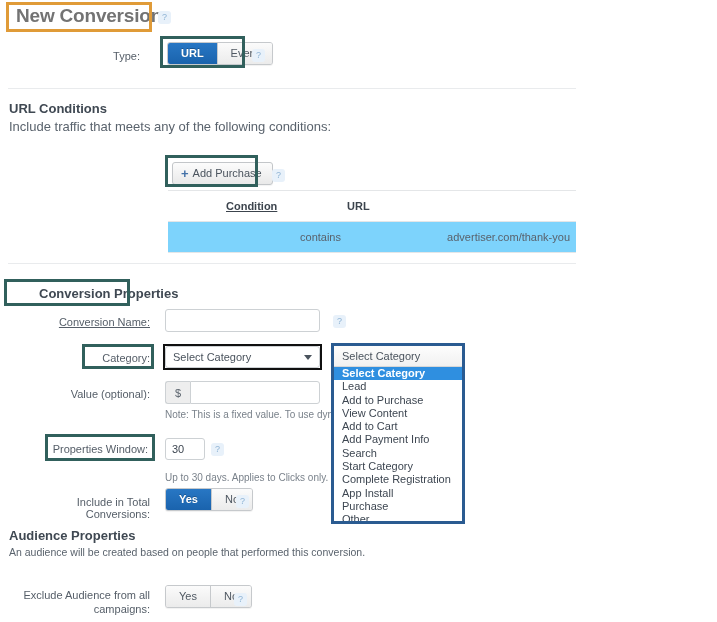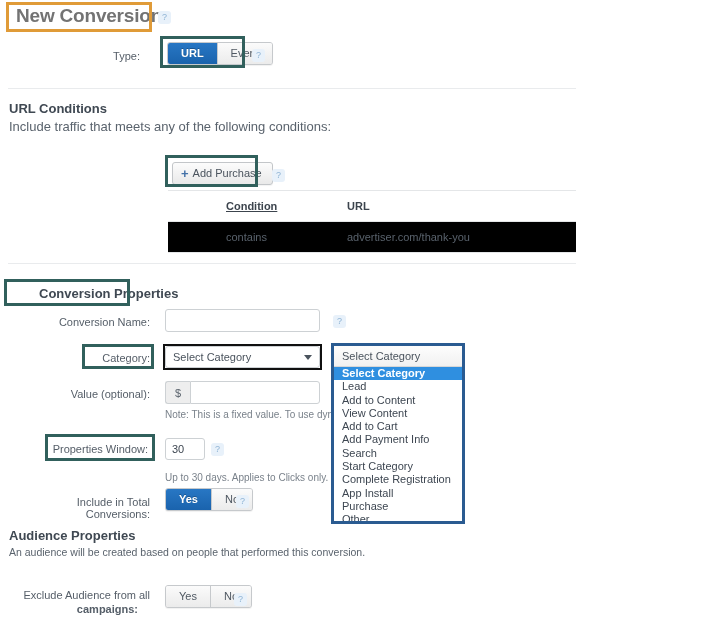--- a/index.html
+++ b/index.html
@@ -149,22 +149,23 @@
     color: #3c444d;
     font-weight: bold;
     padding: 9px 6px 9px 0;
     border-top: 1px solid #e4e6e8;
     border-bottom: 1px solid #e4e6e8;
     background: #ffffff;
   }
   #cond-table td {
     padding: 9px 6px 9px 0;
     color: #59626c;
-    background: #000000;
+    background: #7dd3fc;
     border-bottom: 1px solid #e4e6e8;
+    text-align: right;
   }
   .col-pad { width: 52px; }
   .col-cond { width: 115px; text-decoration: underline; }
 
   
   #convprops-head {
     left: 12px; top: 286px; margin-left: 27px;
   }
   #convprops-hl { left: 4px; top: 279px; width: 126px; height: 27px; }
 
@@ -179,21 +180,21 @@
     border-radius: 3px;
     background: #ffffff;
     font-family: "Liberation Sans", sans-serif;
     font-size: 11px;
     color: #3d4651;
     padding: 4px 6px;
     box-sizing: border-box;
     outline: none;
   }
 
-  #conv-name-label { left: 40px; top: 316px; width: 110px; }
+  #conv-name-label { left: 40px; top: 316px; width: 110px; text-decoration: underline; }
   #conv-name-input { left: 165px; top: 309px; width: 155px; height: 23px; }
   #conv-name-help  { left: 333px; top: 315px; }
 
   #category-label  { left: 85px; top: 352px; width: 65px; }
   #category-hl     { left: 82px; top: 344px; width: 72px; height: 25px; }
   #category-select {
     left: 165px; top: 346px; width: 155px; height: 22px;
     border: 1px solid #cdd1d4; border-radius: 3px; background: #fff;
     box-sizing: border-box; cursor: pointer;
     display: flex; align-items: center; justify-content: space-between;
@@ -234,21 +235,21 @@
 
   #total-label { left: 20px; top: 496px; width: 130px; }
   #total-seg   { left: 165px; top: 488px; }
   #total-help  { left: 236px; top: 495px; }
 
   
   #aud-head { left: 9px; top: 528px; }
   #aud-sub  { left: 9px; top: 546px; color: #5a636d; font-size: 10.5px; }
 
   #excl-label-1 { left: 20px; top: 589px; width: 130px; }
-  #excl-label-2 { left: 8px; top: 603px; width: 130px; font-weight: bold; }
+  #excl-label-2 { left: 20px; top: 603px; width: 130px; }
   #excl-seg     { left: 165px; top: 585px; }
   #excl-help    { left: 234px; top: 593px; }
 
   
   #dropdown {
     left: 331px; top: 343px;
     width: 134px;
     border: 3px solid #2a5b91;
     box-sizing: border-box;
     background: #ffffff;
@@ -371,21 +372,21 @@
   <div>Yes</div>
   <div>No</div>
 </div>
 <div class="abs help" id="excl-help">?</div>
 
 <div class="abs" id="dropdown">
   <div class="dd-head">Select Category</div>
   <ul>
     <li class="sel">Select Category</li>
     <li>Lead</li>
-    <li>Add to Content</li>
+    <li>Add to Purchase</li>
     <li>View Content</li>
     <li>Add to Cart</li>
     <li>Add Payment Info</li>
     <li>Search</li>
     <li>Start Category</li>
     <li>Complete Registration</li>
     <li>App Install</li>
     <li>Purchase</li>
     <li>Other</li>
   </ul>

